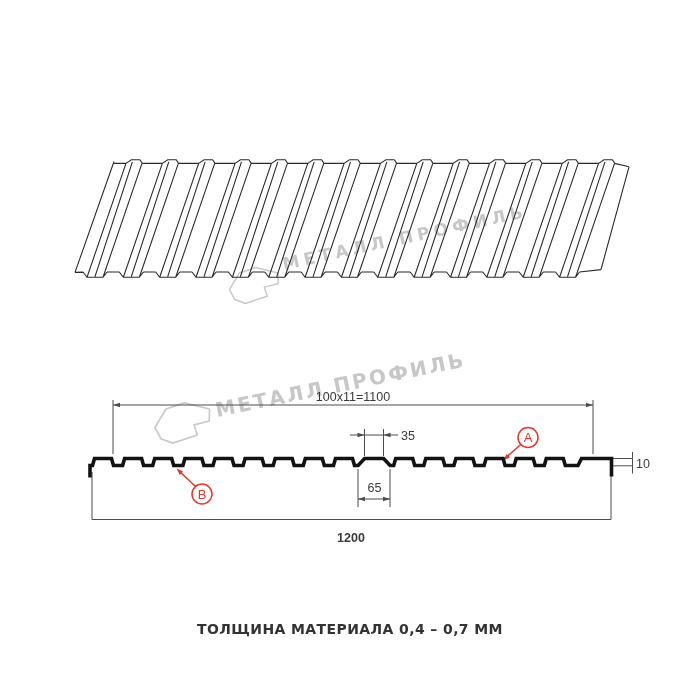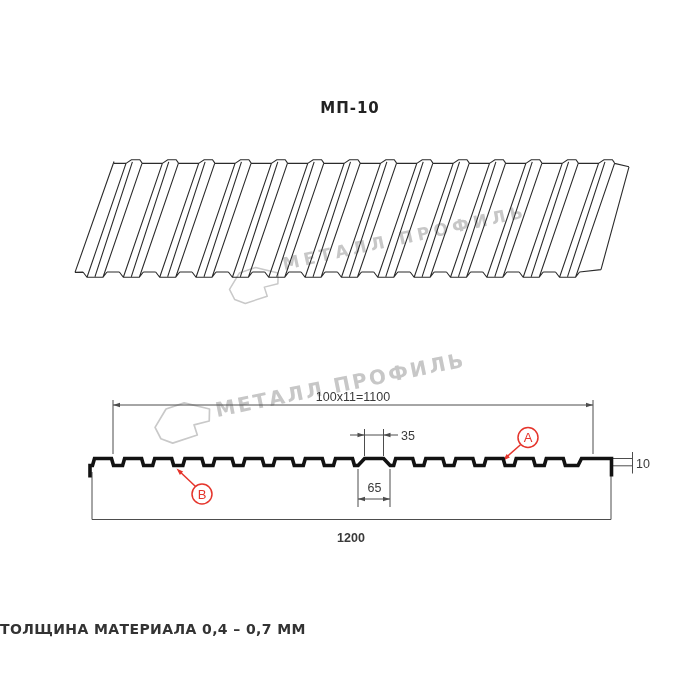--- a/index.html
+++ b/index.html
@@ -2,21 +2,21 @@
 <html><head>
 <meta charset="utf-8">
 <style>
   html,body{margin:0;padding:0;background:#ffffff;}
   .page{position:relative;width:700px;height:700px;background:#fff;overflow:hidden;
         font-family:"DejaVu Sans","Liberation Sans",sans-serif;}
   .title{position:absolute;top:54px;left:0;right:0;text-align:center;
          font-size:33px;font-weight:bold;color:#1b1b1b;letter-spacing:1px;}
   .subtitle{position:absolute;top:99px;left:0;right:0;text-align:center;
          font-size:15px;font-weight:bold;color:#222;letter-spacing:1px;}
-  .footer{position:absolute;top:621px;left:0;right:0;text-align:left;
+  .footer{position:absolute;top:621px;left:0;right:0;text-align:center;
          font-size:14px;font-weight:bold;color:#333;letter-spacing:0.4px;}
   svg{position:absolute;left:0;top:0;}
   .thin3d{stroke:#2b2b2b;stroke-width:1.1;fill:none;}
   .profile{stroke:#121212;stroke-width:3.6;fill:none;stroke-linejoin:miter;}
   .dim{stroke:#4d4d4d;stroke-width:1;fill:none;}
   .dimhead{fill:#4d4d4d;stroke:none;}
   .dimtext{font-family:"Liberation Sans","DejaVu Sans",sans-serif;font-size:12.5px;fill:#3a3a3a;}
   .dimbold{font-weight:bold;}
   .red{stroke:#e5352c;fill:none;stroke-width:1.5;}
   .redhead{fill:#e5352c;stroke:none;}
@@ -24,21 +24,20 @@
   .wm{stroke:#c9c9c9;stroke-width:1.5;fill:none;stroke-linejoin:round;}
   .wmtext{font-family:"DejaVu Sans","Liberation Sans",sans-serif;font-weight:bold;fill:#c7c7c7;}
   .wmtext.small{font-size:17px;letter-spacing:4.5px;}
   .wmtext.big{font-size:20px;letter-spacing:2.5px;}
 </style>
 </head>
 <body>
 
 <div class="page">
 
-  <div class="subtitle">МП-10</div>
 
   <svg width="700" height="700" viewBox="0 0 700 700">
 
     <g>
       <path class="wm" transform="translate(225,273) rotate(-12)" d="M1,17 L14,3 L31,1 L52,11 L49.5,21.5 L35.5,22 L36.5,31.5 L13.5,34 L4,28 Z"></path>
       <text class="wmtext small" transform="translate(284,270) rotate(-12.3)">МЕТАЛЛ ПРОФИЛЬ</text>
     </g>
     <g>
       <path class="wm" transform="translate(150,409) rotate(-12) scale(1.12)" d="M1,17 L14,3 L31,1 L52,11 L49.5,21.5 L35.5,22 L36.5,31.5 L13.5,34 L4,28 Z"></path>
       <text class="wmtext big" transform="translate(217,417) rotate(-11.5)">МЕТАЛЛ ПРОФИЛЬ</text>

